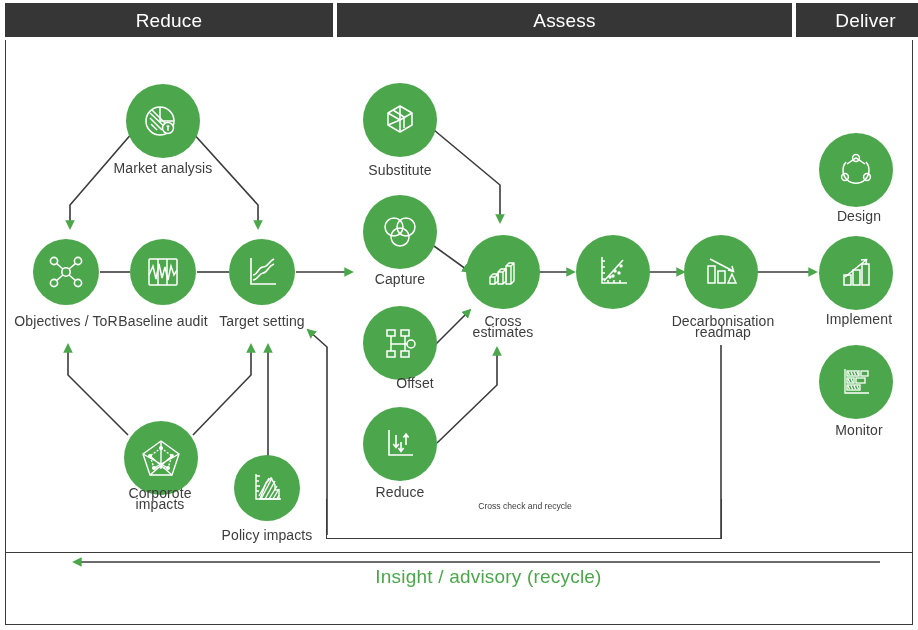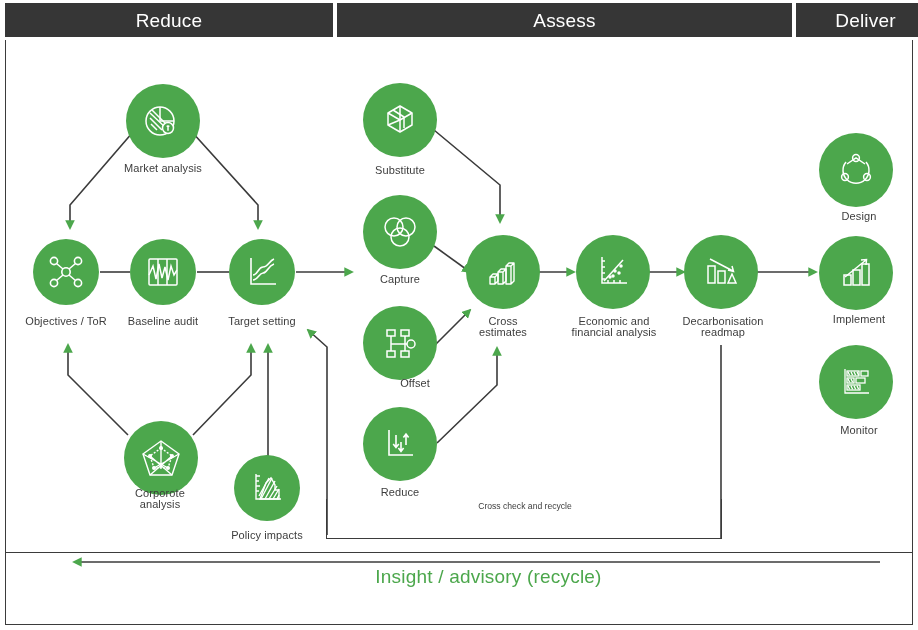--- a/index.html
+++ b/index.html
@@ -69,21 +69,21 @@
     display: flex;
     align-items: center;
     justify-content: center;
   }
   .node.big { width: 74px; height: 74px; }
   .node svg { display: block; }
   .node-label {
     position: absolute;
     text-align: center;
     color: #3d3d3d;
-    font-size: 11px;
+    font-size: 14px;
     line-height: 11px;
     white-space: pre-line;
     letter-spacing: 0.1px;
   }
 
   
   #recycle-caption {
     position: absolute;
     left: 16px; top: 566px;
     width: 908px;
@@ -234,21 +234,21 @@
         <path d="M21,4 L21,31 M39,17 L14,31 M3,17 L28,31 M32,38 L10,19 M10,38 L32,19"></path>
         <circle cx="21" cy="11" r="1.3" fill="#fff"></circle>
         <circle cx="32" cy="19" r="1.3" fill="#fff"></circle>
         <circle cx="28" cy="31" r="1.3" fill="#fff"></circle>
         <circle cx="14" cy="31" r="1.3" fill="#fff"></circle>
         <circle cx="10" cy="19" r="1.3" fill="#fff"></circle>
       </g>
     </svg>
   </div>
   <div class="node-label" style="left:105px; top:488px; width:110px;">Corporote
-analysis</div>
+impacts</div>
 
   <div class="node" style="left:234px; top:455px;">
     <svg width="38" height="38" viewBox="0 0 38 38">
       <g fill="none" stroke="#fff" stroke-width="1.4">
         <path d="M8,5 L8,30 L33,30"></path>
         <path d="M8,7 h4 M8,12 h3 M8,17 h4 M8,22 h3"></path>
         <path d="M12,30 L18,14 L23,9 L27,16 L27,21 L31,21 L31,30 Z"></path>
         <path d="M11,27 L21,9 M13,30 L24,9 M17,30 L27,12 M21,30 L29,17 M25,30 L31,20 M29,30 L31,26"></path>
       </g>
     </svg>
@@ -324,22 +324,20 @@
         <path d="M15,31 v-3 M21,31 v-3 M27,31 v-3"></path>
         <path d="M11,29 L30,8"></path>
         <circle cx="17" cy="25" r="1" fill="#fff"></circle>
         <circle cx="22" cy="19" r="1" fill="#fff"></circle>
         <circle cx="26" cy="21" r="1" fill="#fff"></circle>
         <circle cx="28" cy="14" r="1" fill="#fff"></circle>
         <circle cx="20" cy="24" r="1" fill="#fff"></circle>
       </g>
     </svg>
   </div>
-  <div class="node-label" style="left:555px; top:316px; width:118px;">Economic and
-financial analysis</div>
 
   <div class="node big" style="left:684px; top:235px;">
     <svg width="40" height="40" viewBox="0 0 40 40">
       <g fill="none" stroke="#fff" stroke-width="1.5">
         <rect x="7" y="14" width="7" height="17"></rect>
         <rect x="17" y="19" width="7" height="12"></rect>
         <path d="M27,31 L31,22 L35,31 Z"></path>
         <path d="M9,7 L32,19 M27,18 L32.5,19.5 L31,14"></path>
       </g>
     </svg>

